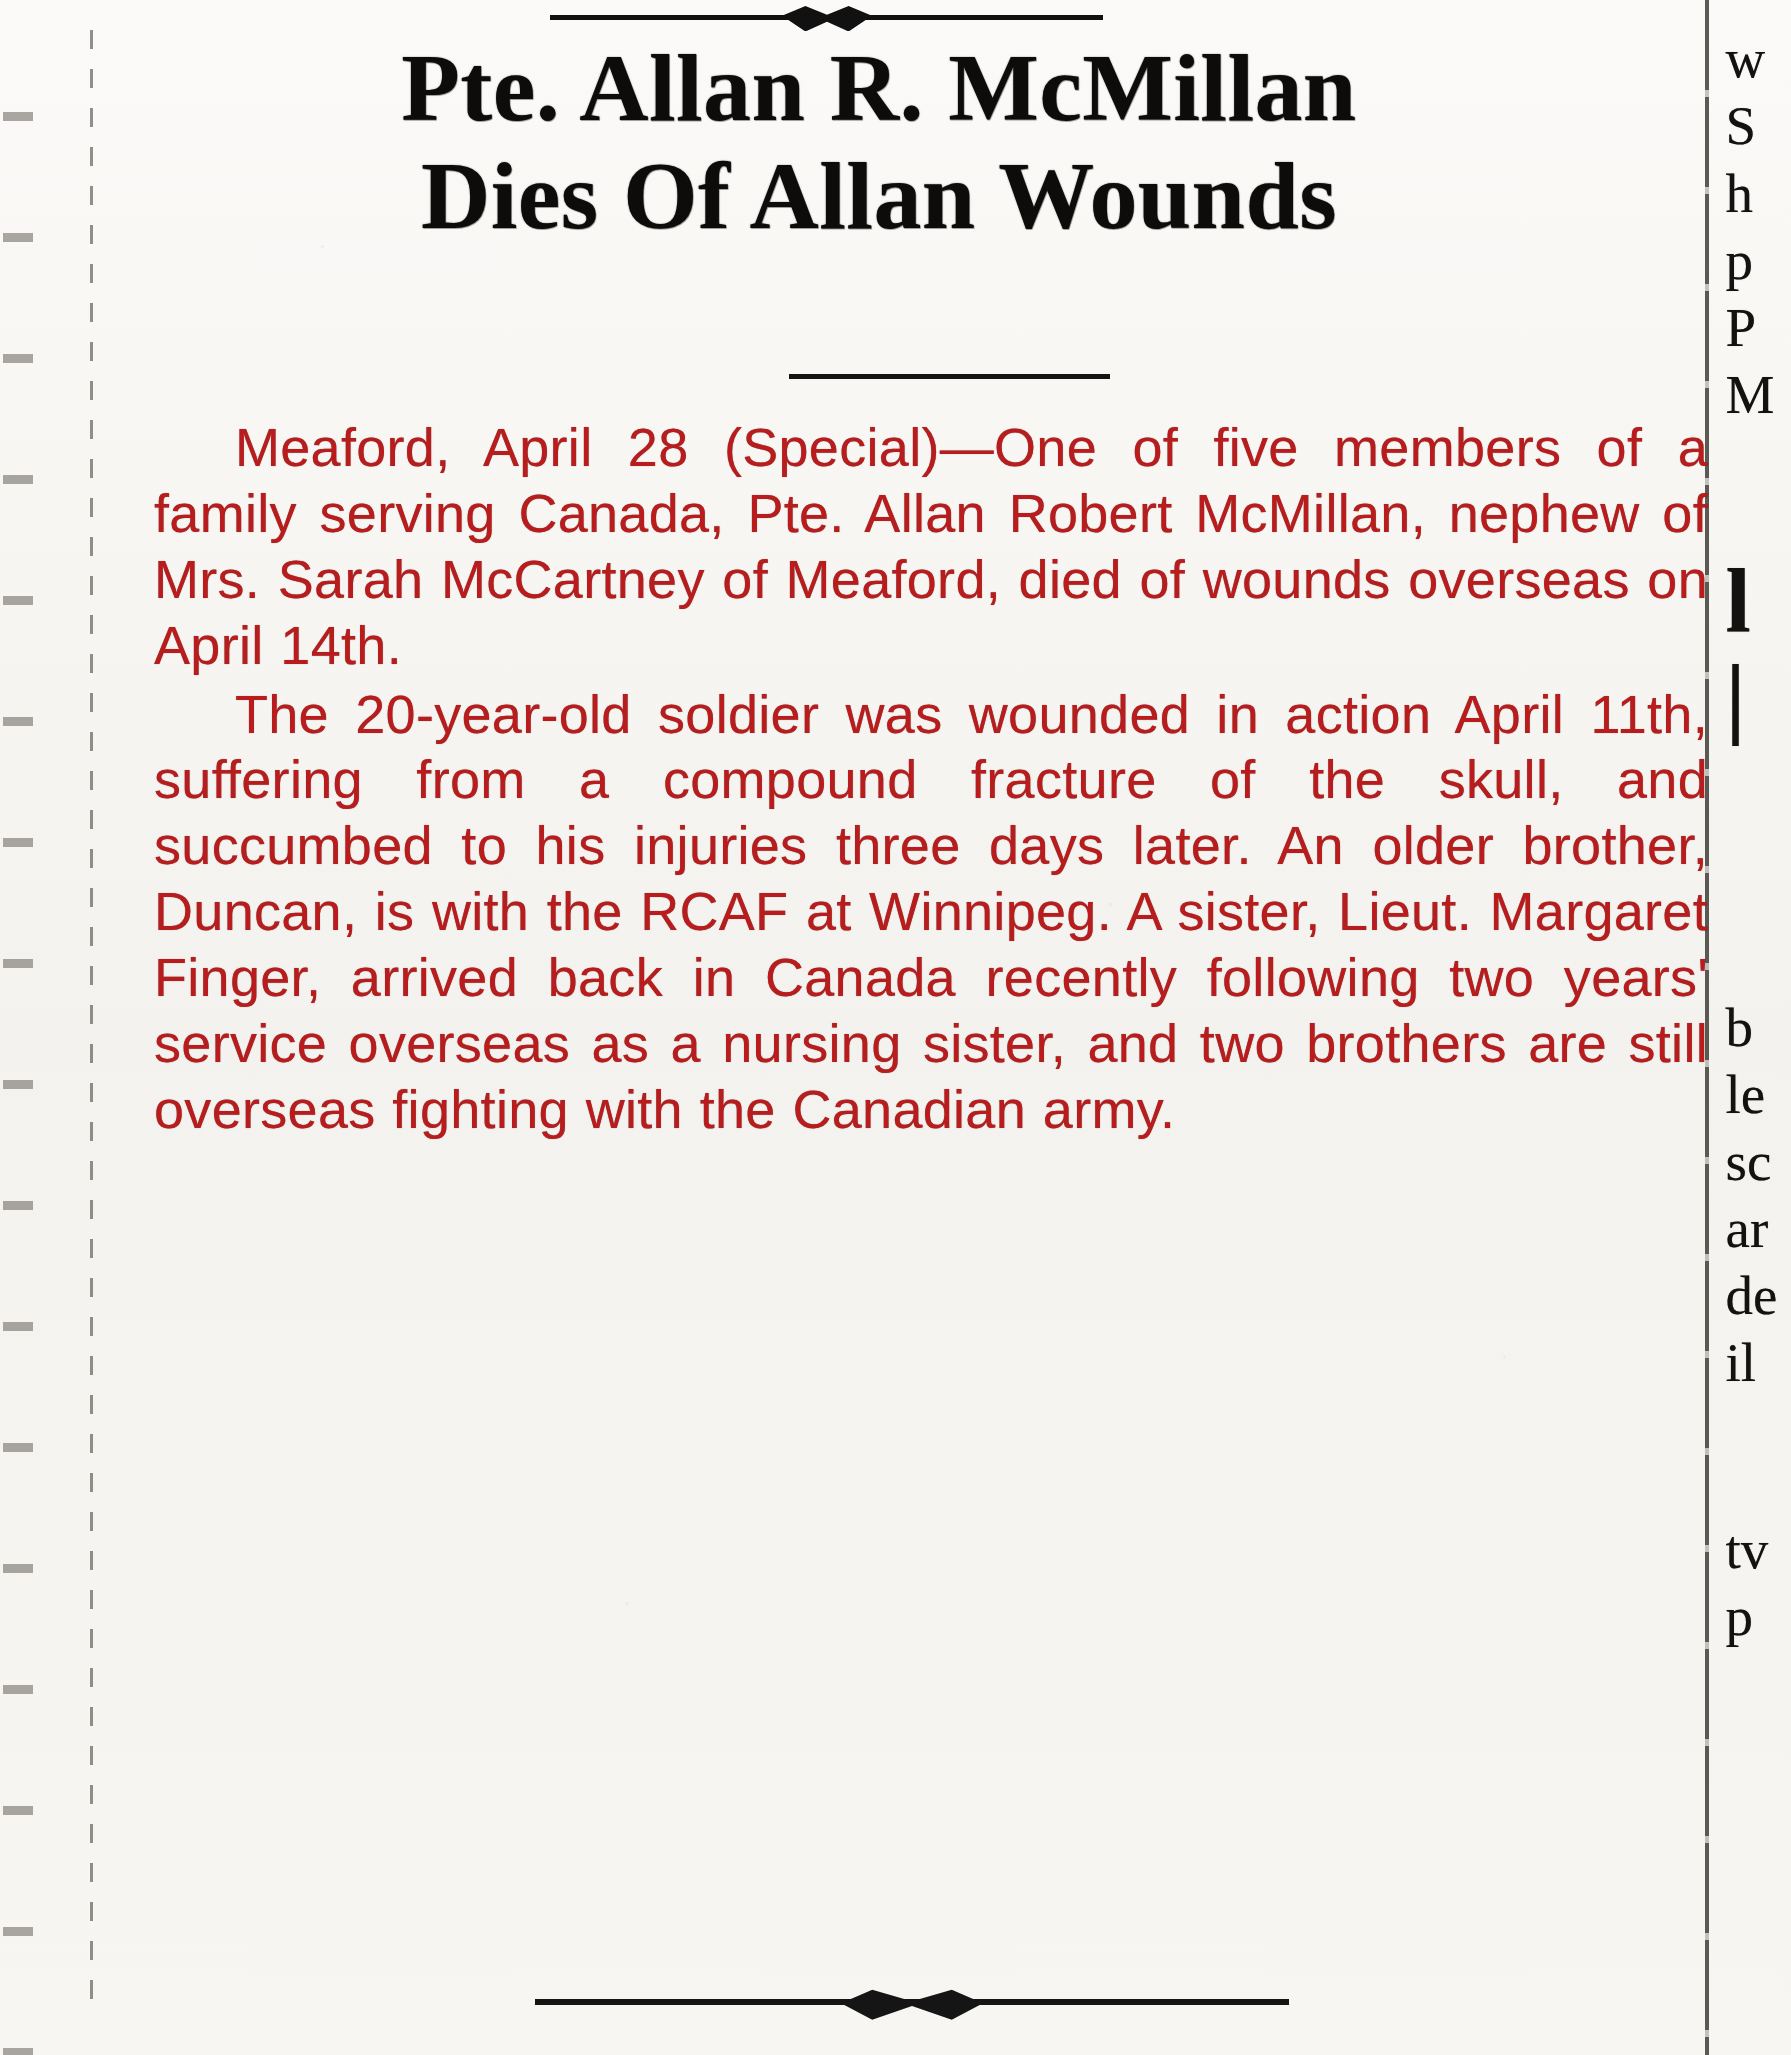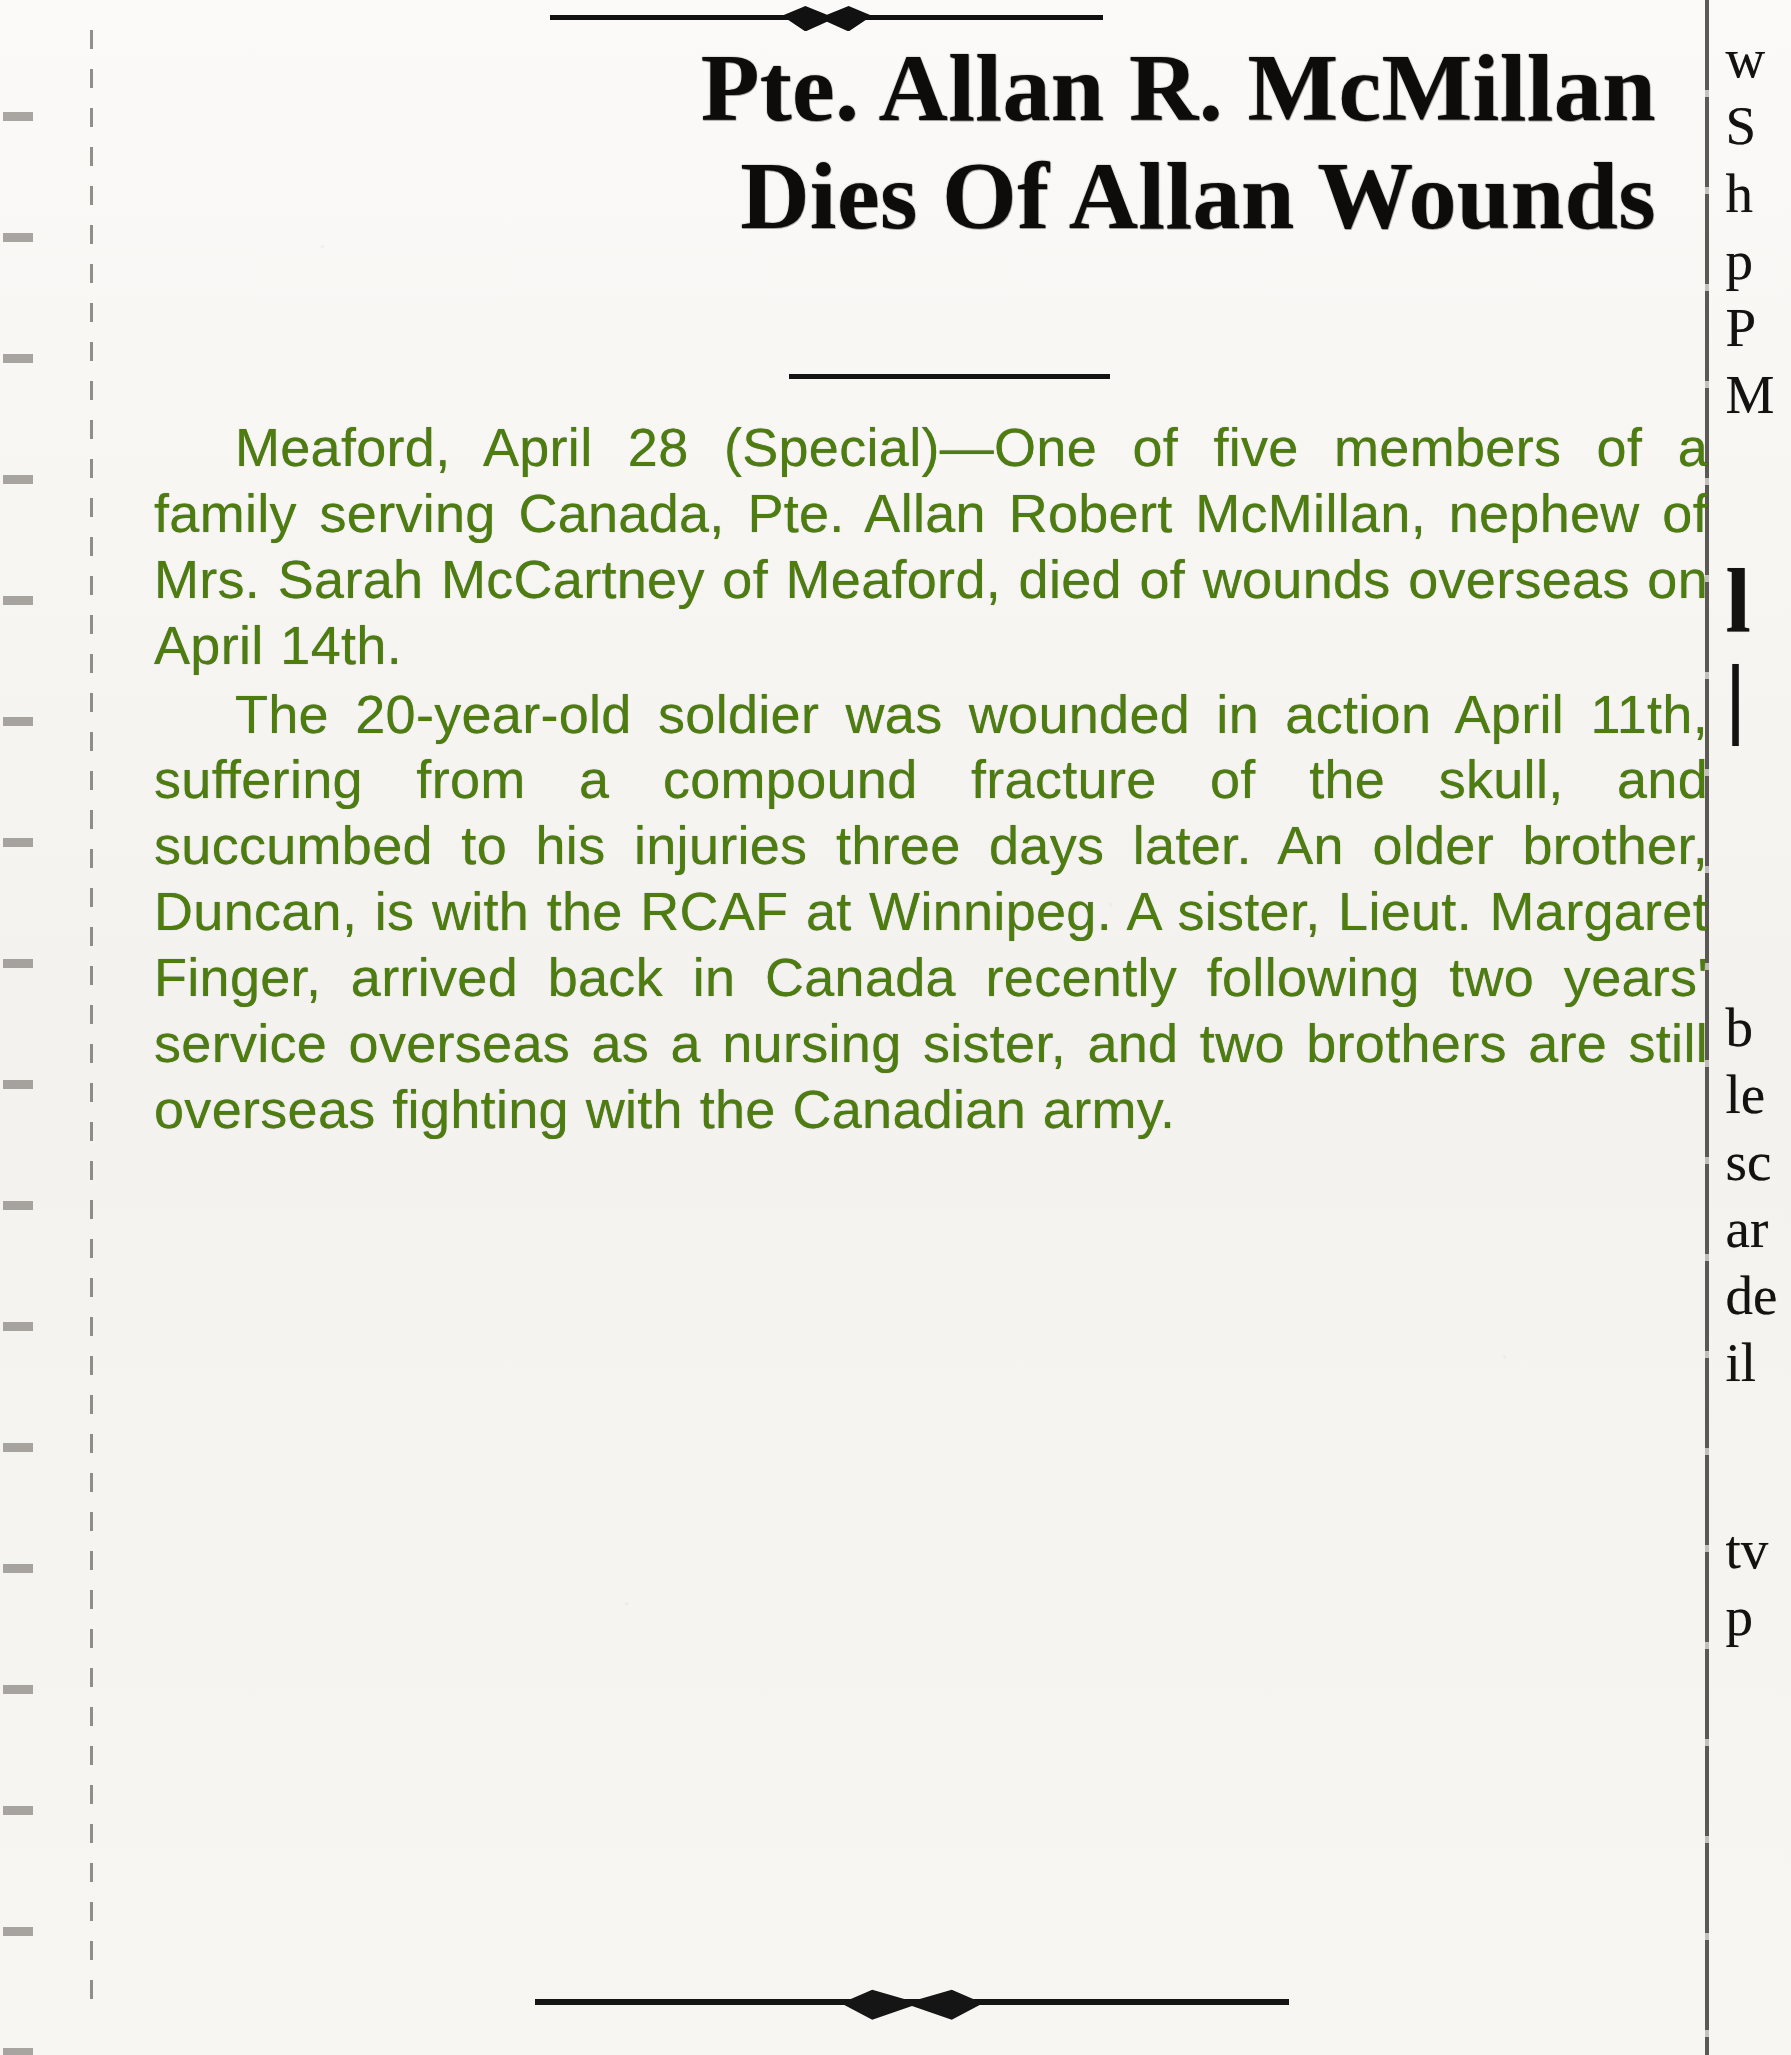--- a/index.html
+++ b/index.html
@@ -109,21 +109,21 @@
     width: 142px; height: 34px;
     background: #151515;
     clip-path: polygon(0% 48%, 22% 8%, 50% 42%, 78% 8%, 100% 48%, 78% 96%, 50% 56%, 22% 96%);
   }
 
   .headline {
     position: absolute;
     left: 30px;
     top: 39px;
     width: 1554px;
-    text-align: right;
+    text-align: center;
     font-family: "Liberation Serif", serif;
     font-weight: bold;
     font-size: 96px;
     line-height: 1.02;
     letter-spacing: 0.4px;
     color: #0d0c0b;
     text-shadow: 0 0 1.5px rgba(0,0,0,0.55), 0.7px 0.7px 0 rgba(0,0,0,0.28);
   }
   .headline .line1 { display: block; }
   .headline .line2 { display: block; margin-top: 10.5px; }
@@ -138,21 +138,21 @@
   }
 
   .body-text {
     position: absolute;
     left: 82px;
     top: 415px;
     width: 1554px;
     font-family: "Liberation Sans", sans-serif;
     font-size: 54px;
     line-height: 1.22;
-    color: #4d7c0f;
+    color: #b91c1c;
     text-align: justify;
     text-shadow: 0 0 0.9px rgba(0,0,0,0.5);
   }
   .body-text p {
     margin: 0 0 3px 0;
     text-indent: 81px;
     letter-spacing: 0.3px;
     word-spacing: 1.5px;
   }
 

